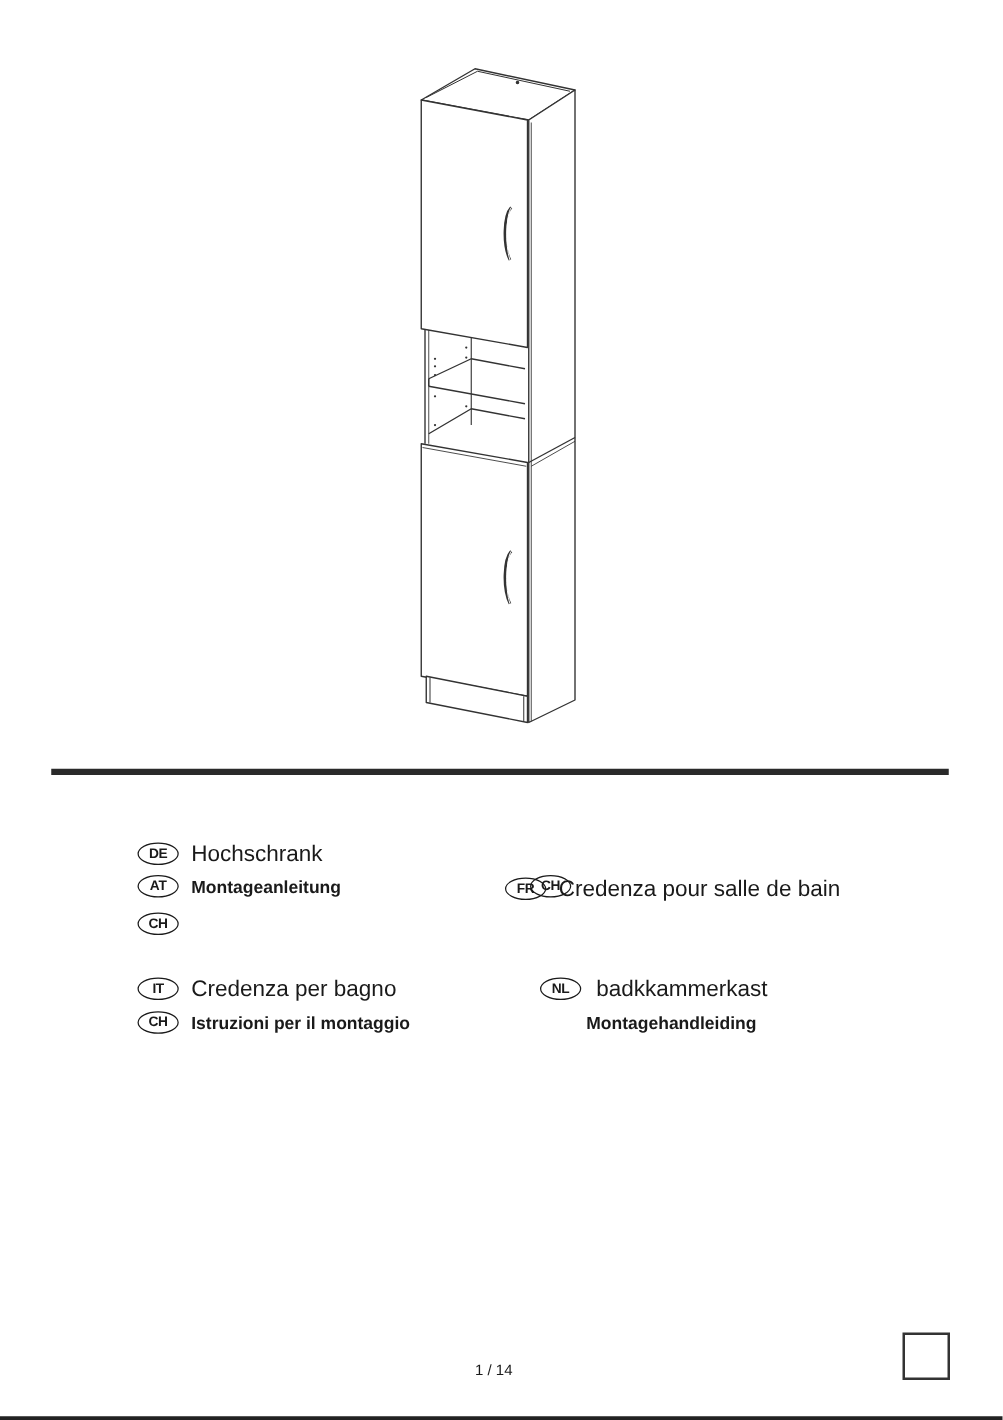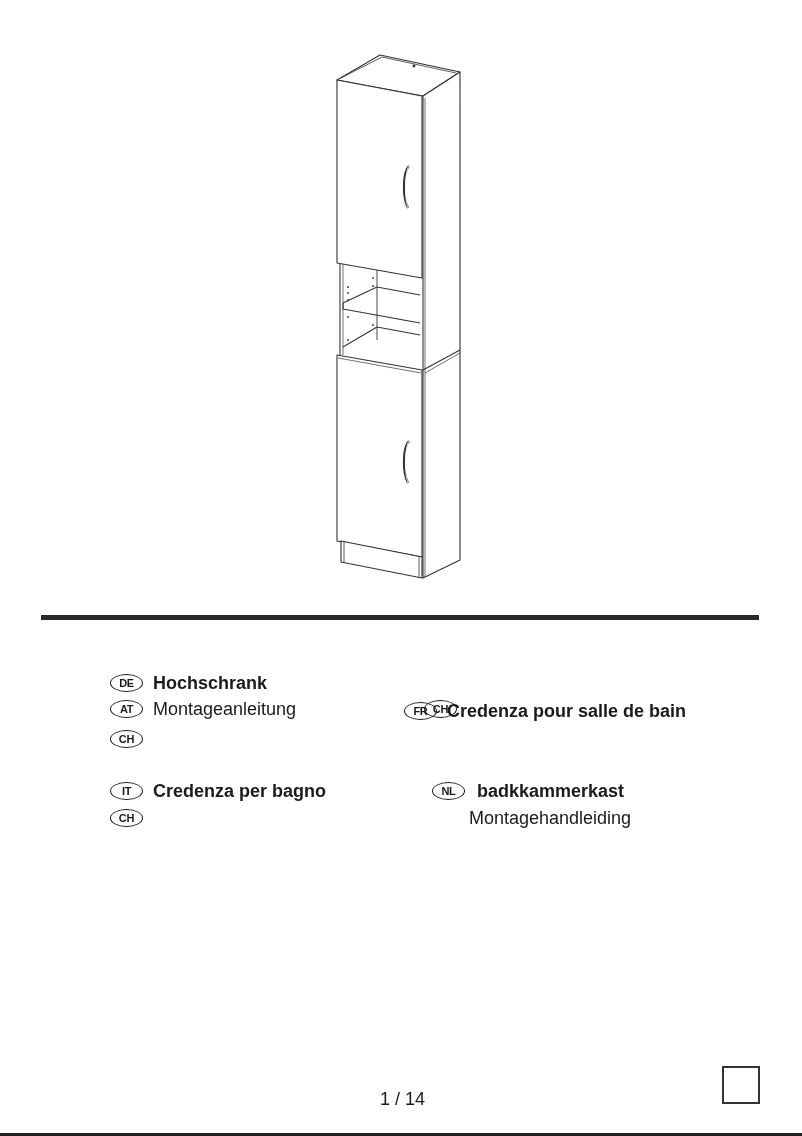--- a/index.html
+++ b/index.html
@@ -6,23 +6,23 @@
   body { width:802px; height:1136px; position:relative; overflow:hidden;
          font-family:"Liberation Sans", sans-serif; color:#1a1a1a; }
   .figure { position:absolute; left:0; top:0; width:802px; height:600px; }
   .divider { position:absolute; left:41px; top:615px; width:718px; height:5px; background:#2a2a2a; }
   .bottom-rule { position:absolute; left:0; top:1133px; width:802px; height:3px; background:#222; }
   .lang-block { position:absolute; }
   .row { position:absolute; display:flex; align-items:center; height:22px; white-space:nowrap; }
   .badge { display:inline-flex; align-items:center; justify-content:center;
            width:31px; height:16px; border:1.6px solid #1a1a1a; border-radius:50%;
            font-size:11px; font-weight:bold; letter-spacing:-0.3px; box-sizing:content-box; }
-  .title { font-size:18px; font-weight:bold; }
-  .sub { font-size:18px; font-weight:normal; }
-  .page-num { position:absolute; left:380px; top:1089px; font-size:18px; }
+  .title { font-size:18px; font-weight:normal; }
+  .sub { font-size:14px; font-weight:bold; }
+  .page-num { position:absolute; left:380px; top:1089px; font-size:12px; }
   .corner-box { position:absolute; left:722px; top:1066px; width:34px; height:34px; border:2px solid #333; }
 </style>
 </head>
 <body>
 
 <div class="figure">
   <svg width="802" height="600" viewBox="0 0 802 600" xmlns="http://www.w3.org/2000/svg" fill="none" stroke="#333" stroke-width="1.1" stroke-linejoin="round">
 
     <polygon points="337,80 380,55 460,72 423,96" fill="#fff"></polygon>
     <line x1="341" y1="78" x2="382" y2="57" stroke-width="0.8"></line>
@@ -101,20 +101,21 @@
   </div>
 </div>
 
 <div class="lang-block">
   <div class="row" style="left:110px; top:780px;justify-content:flex-end;">
     <span class="badge">IT</span>
     <span class="title" style="margin-left:10px;">Credenza per bagno</span>
   </div>
   <div class="row" style="left:110px; top:807px;">
     <span class="badge">CH</span>
+    <span class="sub" style="margin-left:10px;">Istruzioni per il montaggio</span>
   </div>
 </div>
 
 <div class="lang-block">
   <div class="row" style="left:432px; top:780px;">
     <span class="badge">NL</span>
     <span class="title" style="margin-left:12px;">badkkammerkast</span>
   </div>
   <div class="row" style="left:469px; top:807px;">
     <span class="sub">Montagehandleiding</span>

